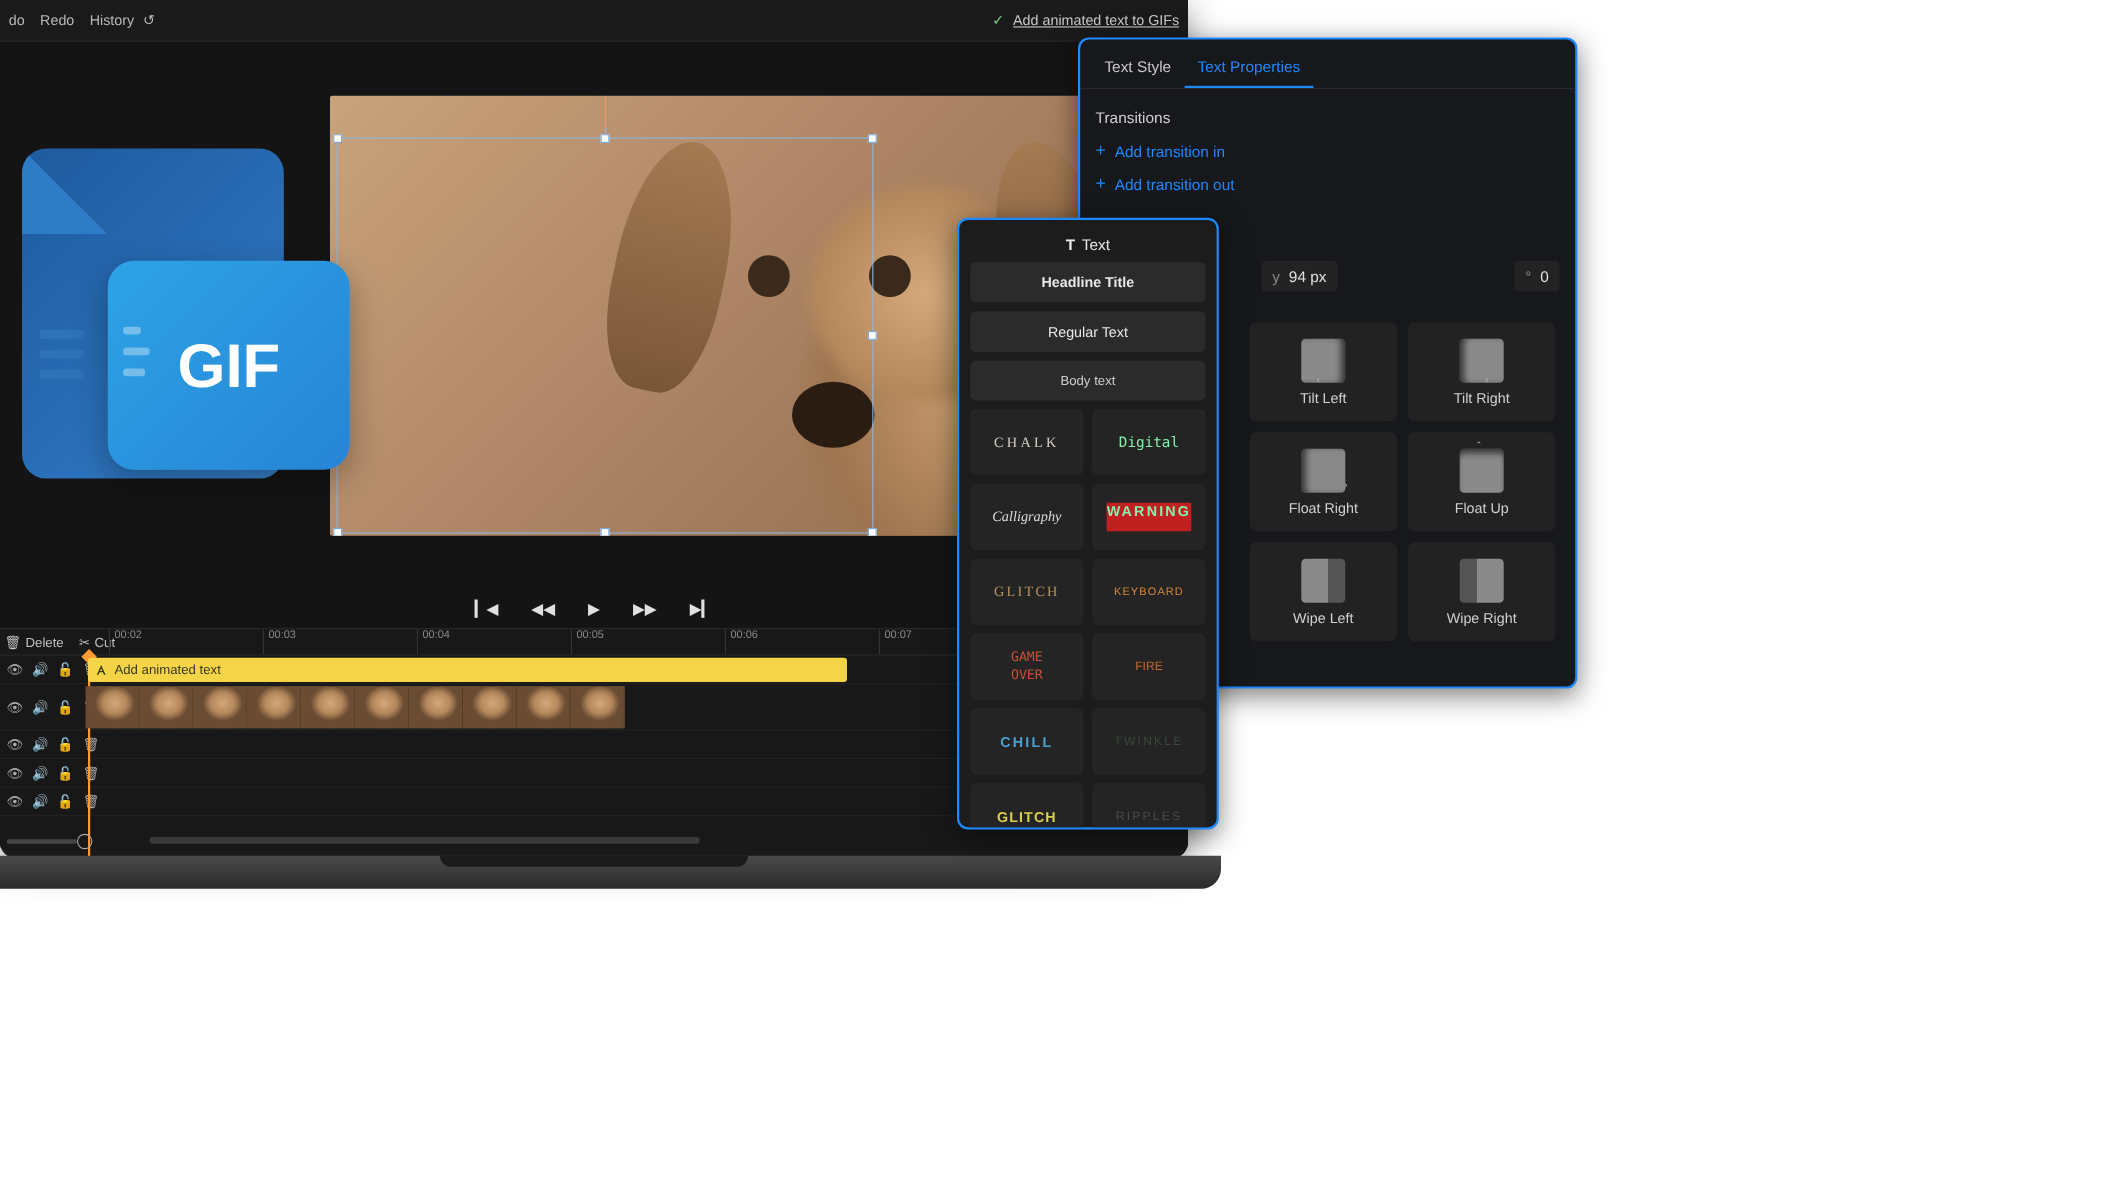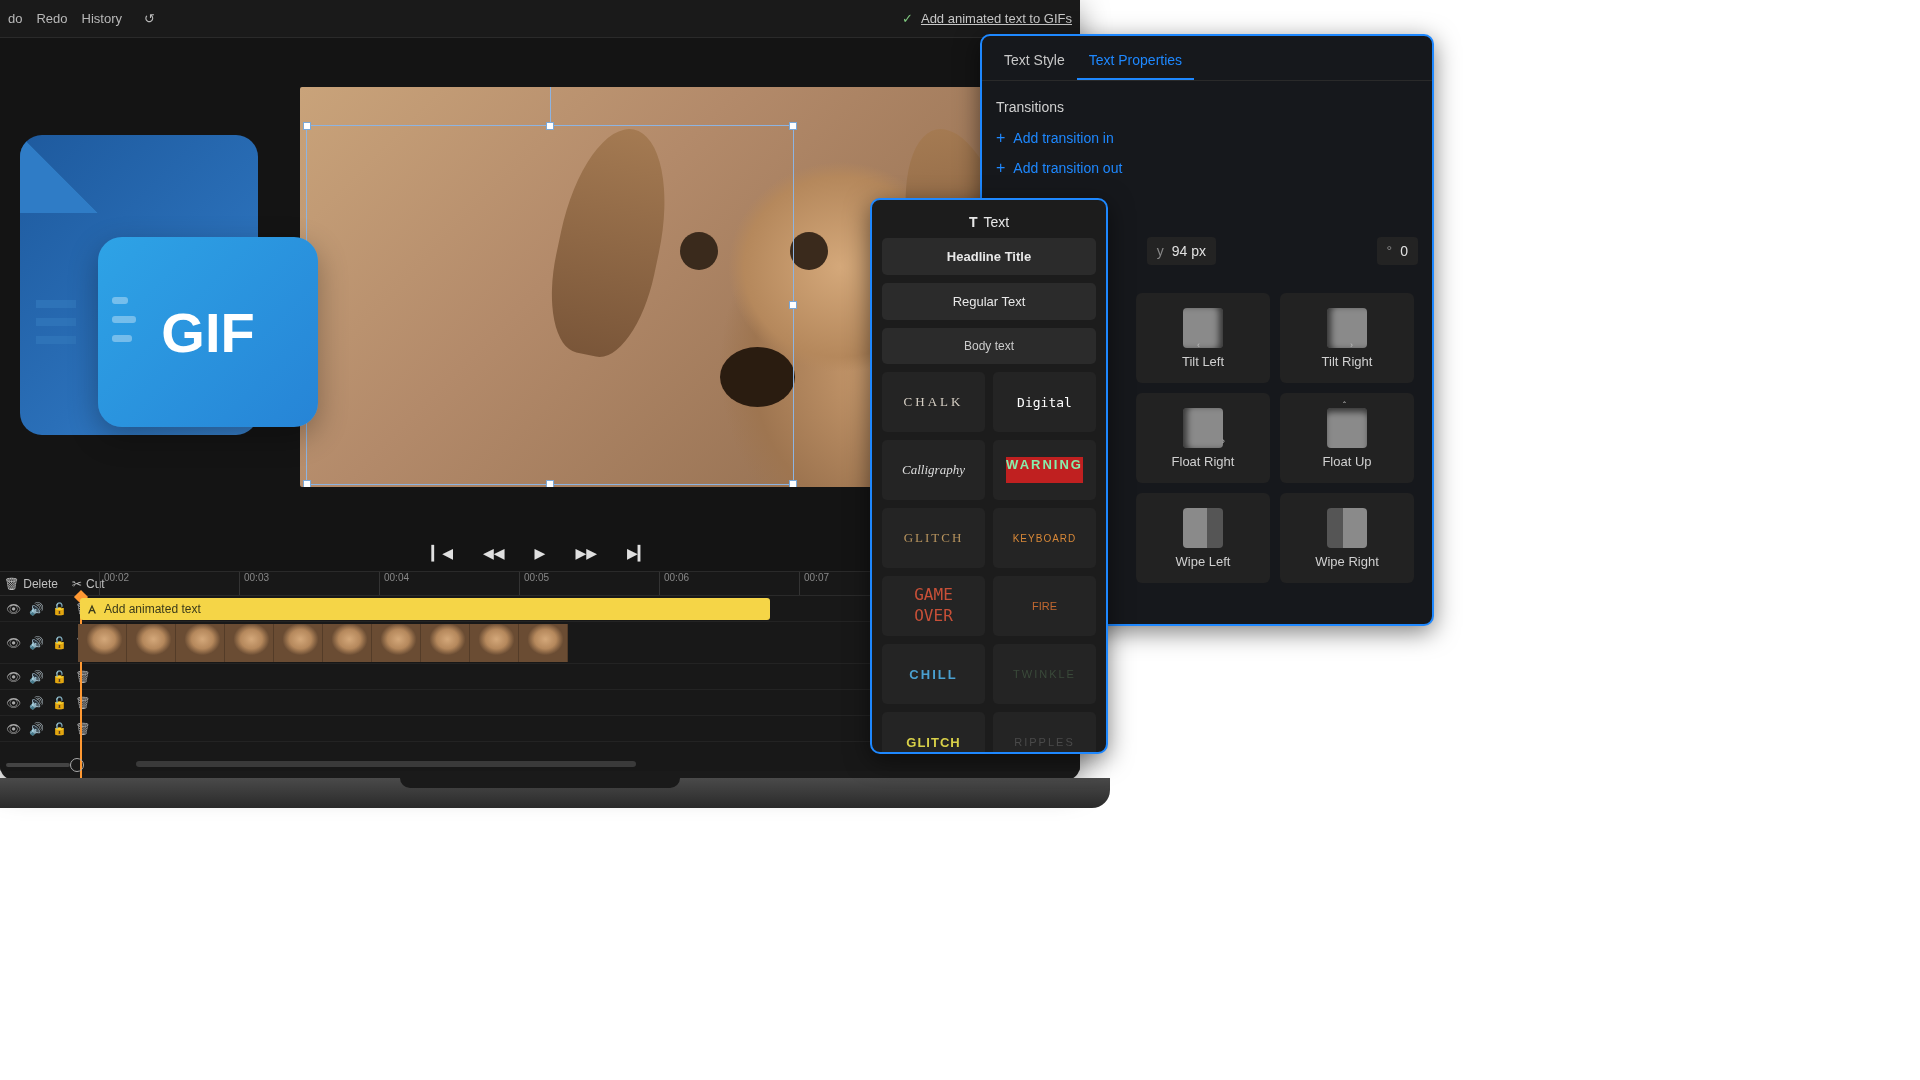--- a/index.html
+++ b/index.html
@@ -4,21 +4,21 @@
   <style>
     * { box-sizing: border-box; margin: 0; padding: 0; font-family: -apple-system, BlinkMacSystemFont, 'Segoe UI', sans-serif; }
     body { background: #fff; width: 1920px; height: 1080px; position: relative; overflow: hidden; }
     
     .editor-frame { position: absolute; top: 0; left: 0; width: 1080px; height: 780px; background: #1a1a1a; border-radius: 0 0 14px 14px; overflow: hidden; box-shadow: 0 8px 30px rgba(0,0,0,0.4); }
     .laptop-base { position: absolute; top: 778px; left: -20px; width: 1130px; height: 30px; background: linear-gradient(180deg,#4a4a4a,#2a2a2a); border-radius: 0 0 18px 18px; }
     .laptop-notch { position: absolute; top: 778px; left: 400px; width: 280px; height: 10px; background: #1a1a1a; border-radius: 0 0 10px 10px; }
 
     .top-bar { display: flex; align-items: center; height: 38px; padding: 0 8px; color: #b8b8b8; font-size: 13px; border-bottom: 1px solid #2a2a2a; }
     .top-bar .tb-btn { margin-right: 14px; cursor: pointer; }
-    .top-bar .history { display: flex; align-items: center; gap: 22px; }
+    .top-bar .history { display: flex; align-items: center; gap: 8px; }
     .top-bar .spacer { flex: 1; }
     .top-bar .status { display: flex; align-items: center; gap: 8px; color: #c8c8c8; }
     .top-bar .status .check { color: #7fc97f; }
 
     .canvas-area { position: relative; height: 497px; background: #141414; display: flex; justify-content: center; align-items: center; }
     .preview { position: relative; width: 700px; height: 400px; background: linear-gradient(135deg,#c9a37a 0%, #b38a6a 40%, #8e6a4b 100%); margin-left: 220px; border-radius: 2px; overflow: hidden; }
     .dog { position: absolute; right: 0; top: 0; width: 420px; height: 400px; background: radial-gradient(ellipse 160px 150px at 62% 45%, #d4a87a 0%, #b5885c 60%, transparent 70%), radial-gradient(ellipse 220px 260px at 70% 70%, #c89a6d 0%, #9e7550 55%, transparent 70%); }
     .dog::before, .dog::after { content:''; position:absolute; width:38px; height:38px; background:#3a2a1c; border-radius:50%; top: 145px; }
     .dog::before{ left:100px; } .dog::after{ left:210px; }
     .dog-nose{ position:absolute; width:75px; height:60px; background:#2a1c10; border-radius:50%; top:260px; left:140px; }
@@ -68,27 +68,27 @@
 
     
     .text-panel { position:absolute; left:870px; top:198px; width:238px; height:556px; background:#1c1c1c; border:2px solid #1e88ff; border-radius:10px; padding:10px; overflow:hidden; box-shadow:0 6px 24px rgba(0,0,0,0.5); }
     .text-panel-title{ display:flex; justify-content:center; align-items:center; gap:6px; color:#e8e8e8; font-size:14px; padding:4px 0 8px; }
     .tp-btn{ background:#2b2b2b; color:#e8e8e8; text-align:center; padding:11px 0; border-radius:5px; margin-bottom:8px; font-size:13px; cursor:pointer; }
     .tp-btn.headline{font-weight:700;}
     .tp-btn.body{font-size:12px; color:#ccc;}
     .style-grid{ display:grid; grid-template-columns:1fr 1fr; gap:8px; margin-top:4px; }
     .style-cell{ background:#242424; height:60px; border-radius:5px; display:flex; align-items:center; justify-content:center; font-size:13px; cursor:pointer; }
     .st-chalk{color:#d6cfc4;font-family:serif;letter-spacing:3px;text-align:right;}
-    .st-digital{color:#ffffff;font-family:monospace;}
+    .st-digital{color:#86efac;font-family:monospace;}
     .st-callig{color:#ddd;font-style:italic;font-family:cursive;}
     .st-warning{background:#c02020!important;color:#86efac;font-weight:700;letter-spacing:2px;height:26px;margin:17px 6px;}
     .style-cell.warnwrap{padding:0;}
     .st-vintage{color:#b8945e;font-family:serif;letter-spacing:2px;}
     .st-keyboard{color:#d88838;font-size:10px;letter-spacing:1px;}
-    .st-gameover{color:#c85038;font-family:monospace;font-size:16px;text-align:center;line-height:1.3;}
+    .st-gameover{color:#c85038;font-family:monospace;font-size:12px;text-align:center;line-height:1.3;}
     .st-fire{color:#c26830;font-size:11px;}
     .st-chill{color:#4aa0d0;font-weight:700;letter-spacing:2px;}
     .st-twinkle{color:#3a4a3a;letter-spacing:2px;font-size:11px;}
     .st-glitch{color:#d8d048;font-weight:700;letter-spacing:1px;}
     .st-ripples{color:#4a4a4a;letter-spacing:2px;font-size:11px;}
 
     
     .props-panel{ position:absolute; left:980px; top:34px; width:454px; height:592px; background:#16181c; border:2px solid #1e88ff; border-radius:10px; box-shadow:0 6px 24px rgba(0,0,0,0.5); }
     .tabs{ display:flex; padding:6px 10px 0; border-bottom:1px solid #2a2a2a; }
     .tab{ padding:10px 12px; color:#c8c8c8; font-size:14px; cursor:pointer; }

